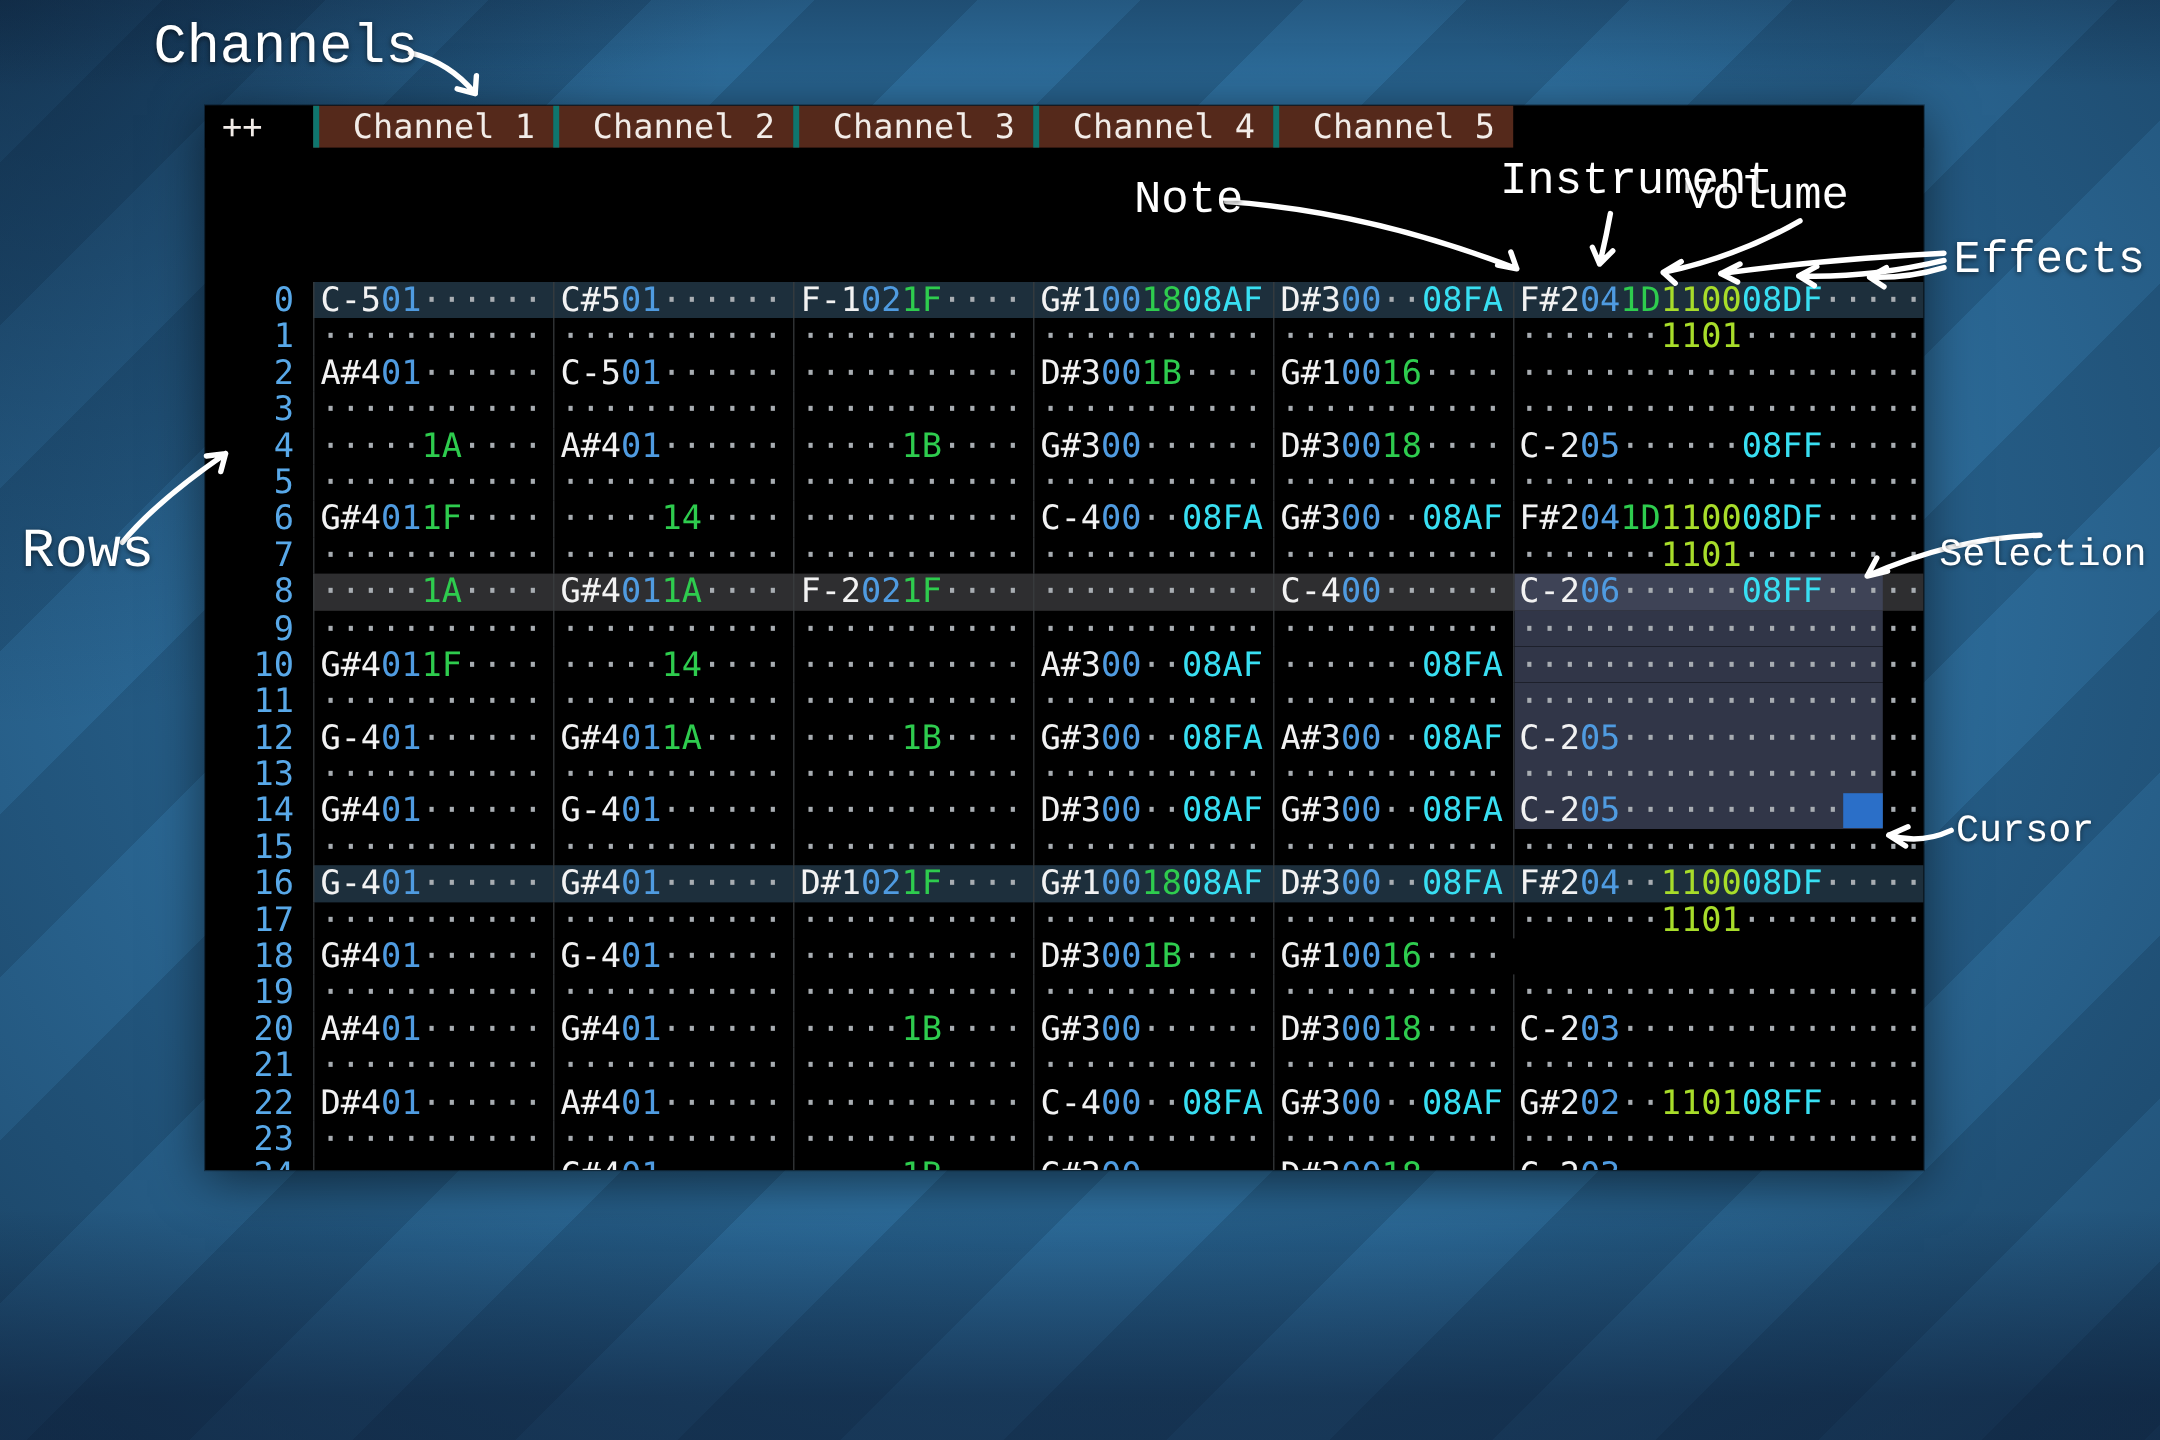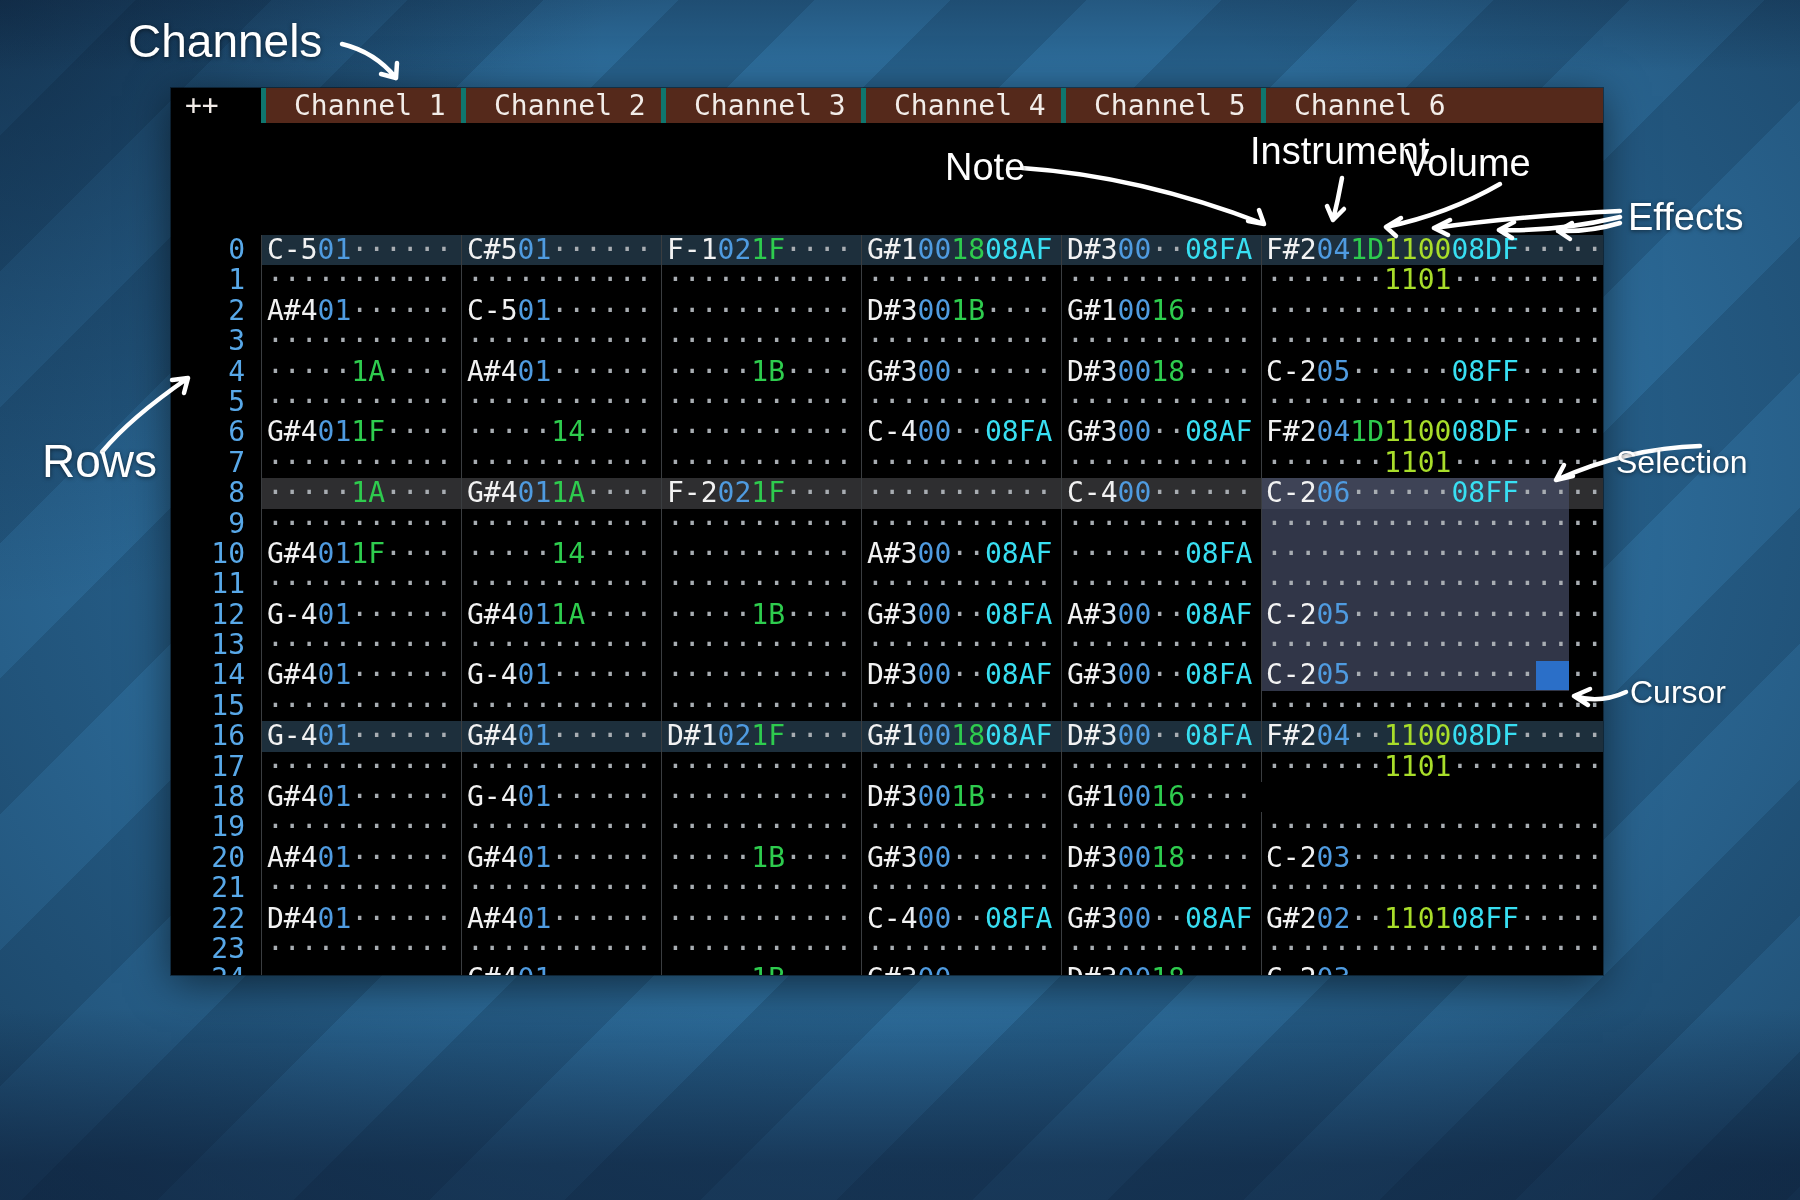--- a/index.html
+++ b/index.html
@@ -35,41 +35,40 @@
   .seg{position:relative;z-index:1;}
   .n{color:var(--note,#f2f2f2);} .i{color:var(--inst,#4f9be0);margin-top:16px;}
   .v{color:var(--vol,#2ecc4e);}  .fg{color:var(--fxg,#a8dd2a);}
   .fc{color:var(--fxc,#38dff2);} .dot{color:var(--dot,#a8adb2);}
   .selbg{position:absolute;left:0;top:0;bottom:0;width:calc(4px + 18ch);
          background:var(--selbg,#313648);z-index:0;}
   .hl8 .selbg{background:var(--selbg8,#3e4356);}
   .cursor{position:absolute;left:calc(4px + 16ch);top:1px;bottom:1px;width:2ch;
           background:var(--cursor,#2b6fc8);z-index:2;}
   
-  .anno{position:absolute;color:#fff;font-family:Liberation Sans, sans-serif;
+  .anno{position:absolute;color:#fff;font-family:Liberation Mono, monospace;
         text-shadow:0 1px 4px rgba(0,0,0,.55);z-index:5;white-space:nowrap;text-align:center;}
   .big{font-size:46px;} .mid{font-size:38px;} .med{font-size:32px;margin-top:22px;}
   svg.arrows{position:absolute;inset:0;z-index:4;pointer-events:none;}
   svg.arrows path{fill:none;stroke:#fff;stroke-width:4.5;stroke-linecap:round;stroke-linejoin:round;}
 </style>
 </head>
 <body>
 
 <div class="bg"></div>
 
 <div class="window">
   <div class="hrow">
     <div class="hcorner">++</div>
     <div style="display:flex" id="channel-headers">
         <div class="hcell">Channel 1</div>
         <div class="hcell">Channel 2</div>
         <div class="hcell">Channel 3</div>
         <div class="hcell">Channel 4</div>
         <div class="hcell">Channel 5</div>
-        <div class="hcell wide">Channel 6</div>
       </div>
   </div>
   <div id="rows">
       <div class="prow hl16">
         <div class="rownum">0</div>
         <div class="rowcells">
           <div class="cell"><span class="seg n">C-5</span><span class="seg i">01</span><span class="seg dot">··</span><span class="seg dot">····</span></div>
           <div class="cell"><span class="seg n">C#5</span><span class="seg i">01</span><span class="seg dot">··</span><span class="seg dot">····</span></div>
           <div class="cell"><span class="seg n">F-1</span><span class="seg i">02</span><span class="seg v">1F</span><span class="seg dot">····</span></div>
           <div class="cell"><span class="seg n">G#1</span><span class="seg i">00</span><span class="seg v">18</span><span class="seg fc">08AF</span></div>
@@ -337,21 +336,21 @@
           <div class="cell"><span class="seg dot">···</span><span class="seg dot">··</span><span class="seg v">1B</span><span class="seg dot">····</span></div>
           <div class="cell"><span class="seg n">G#3</span><span class="seg i">00</span><span class="seg dot">··</span><span class="seg dot">····</span></div>
           <div class="cell"><span class="seg n">D#3</span><span class="seg i">00</span><span class="seg v">18</span><span class="seg dot">····</span></div>
           <div class="cell wide"><span class="seg n">C-2</span><span class="seg i">03</span><span class="seg dot">··</span><span class="seg dot">····</span><span class="seg dot">····</span><span class="seg dot">·····</span></div>
         </div>
       </div>
     </div>
 </div>
 
 <span class="anno big" style="left:128px;top:14px">Channels</span>
-<span class="anno big" style="left:42px;top:434px">Rows</span>
+<span class="anno big" style="left:18px;top:434px">Rows</span>
 <span class="anno mid" style="left:945px;top:146px">Note</span>
 <span class="anno mid" style="left:1250px;top:130px">Instrument</span>
 <span class="anno mid" style="left:1404px;top:142px">Volume</span>
 <span class="anno mid" style="left:1628px;top:196px">Effects</span>
 <span class="anno med" style="left:1616px;top:422px">Selection</span>
 <span class="anno med" style="left:1630px;top:652px">Cursor</span>
 
 <svg class="arrows" width="1800" height="1200" viewBox="0 0 1800 1200">
   <path d="M342,44 Q375,52 396,78 M396,78 l-15,-4 M396,78 l1,-15"></path>
   <path d="M102,452 Q130,418 188,378 M188,378 l-16,2 M188,378 l-4,15"></path>

